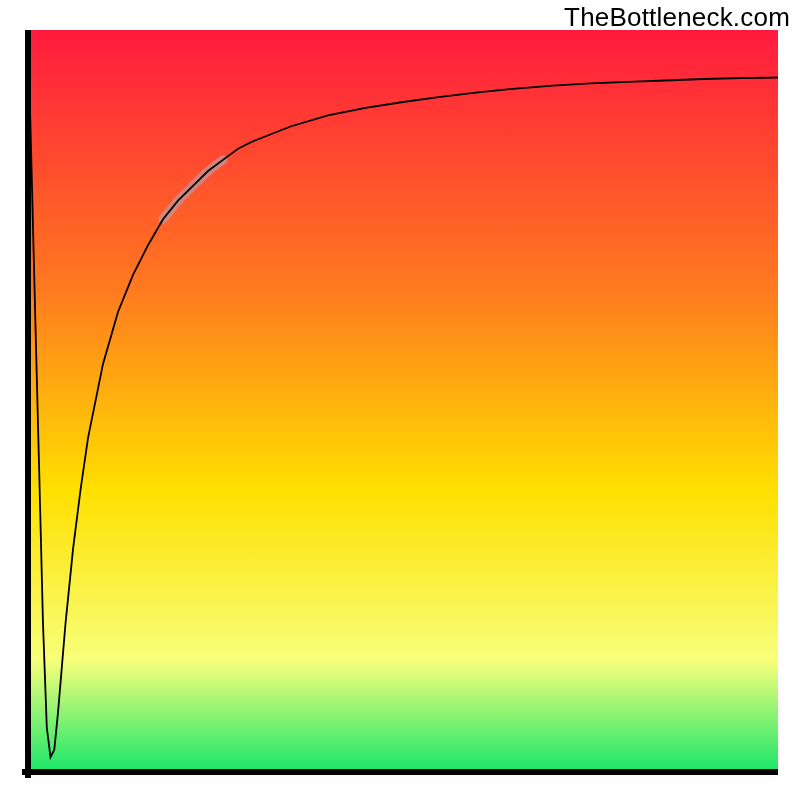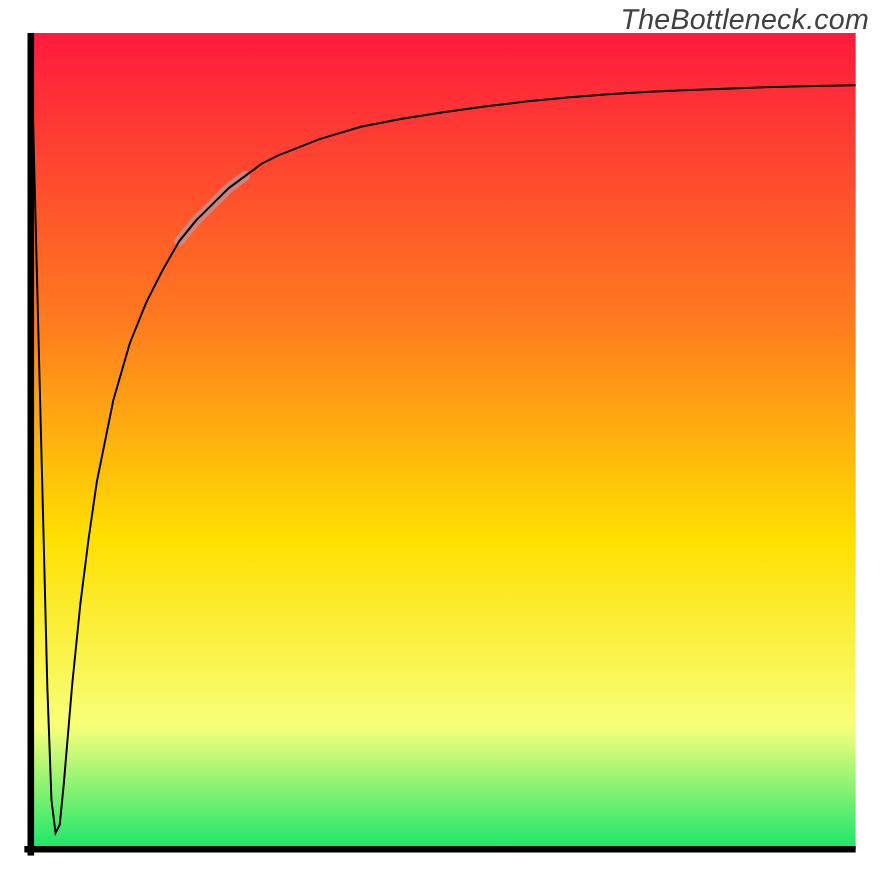--- a/index.html
+++ b/index.html
@@ -14,25 +14,24 @@
   .wrap {
     position: relative;
     width: 800px;
     height: 800px;
   }
   .watermark {
     position: absolute;
     top: 2px;
     right: 10px;
     font-size: 26px;
-    color: #404040;
+    color: #000000;
     font-weight: 500;
     letter-spacing: 0.2px;
     user-select: none;
-    font-style: italic;
   }
   .plot {
     position: absolute;
     left: 22px;
     top: 30px;
     width: 756px;
     height: 748px;
   }
   svg { display: block; }
 </style>

